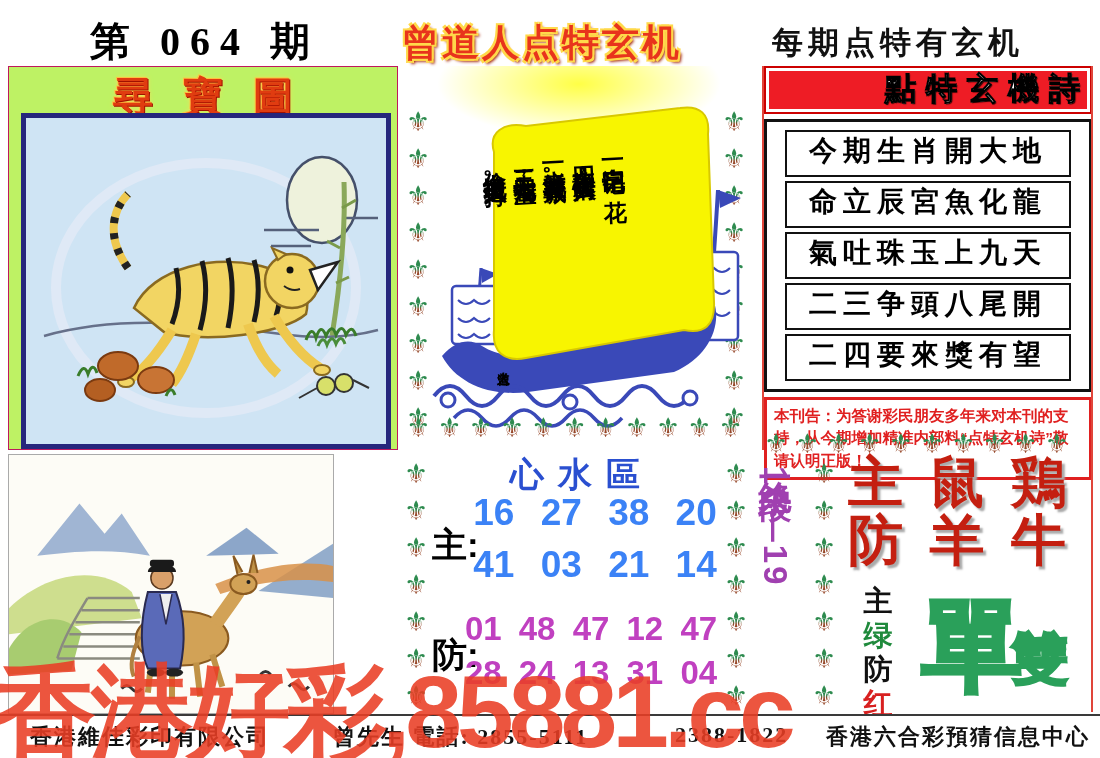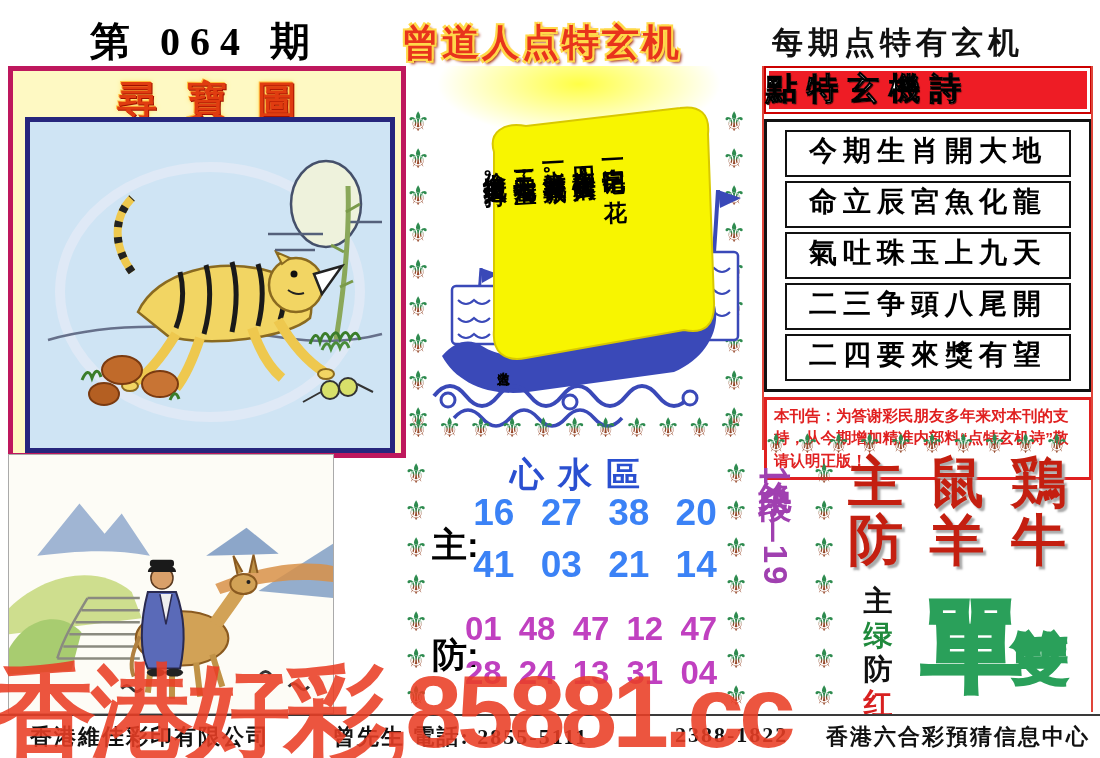--- a/index.html
+++ b/index.html
@@ -7,21 +7,21 @@
         font-family:"Liberation Sans",sans-serif;text-decoration:underline;}
   .abs{position:absolute;}
 
   
   .issue{left:90px;top:14px;font:bold 40px "Liberation Serif",serif;letter-spacing:10px;color:#000;}
   .brand{left:402px;top:18px;font:bold 37px "Liberation Serif",serif;letter-spacing:3px;color:#e8341c;
          text-shadow:2px 2px 0 #ffd94a,-2px -2px 0 #ffd94a,2px -2px 0 #ffd94a,-2px 2px 0 #ffd94a,3px 3px 3px #a02000;}
   .slogan{left:772px;top:22px;font:bold 31px "Liberation Serif",serif;letter-spacing:5px;color:#111;}
 
   
-  .treasure{left:8px;top:66px;width:388px;height:382px;background:#fef9c3;border:5px solid #be185d;}
+  .treasure{left:8px;top:66px;width:388px;height:382px;background:#bef264;border:1px solid #be185d;}
   .treasure-title{left:0;top:2px;width:100%;text-align:center;text-indent:30px;letter-spacing:30px;
          font:bold 40px "Liberation Serif",serif;color:#e03c10;
          text-shadow:1px 1px 0 #a01000,-1px -1px 0 #ffc040,0 0 5px #ffdd55;}
   .treasure-img{left:12px;top:46px;width:360px;height:326px;border:5px solid #26267c;background:#cfe4f4;}
   .treasure-img svg{display:block;width:100%;height:100%;}
 
   
   .midpanel{left:396px;top:66px;width:366px;height:384px;border-right:2px solid #e0453a;}
   .glow{left:40px;top:0;width:286px;height:72px;
         background:radial-gradient(ellipse at 50% 25%,rgba(255,255,60,.95),rgba(255,255,60,0) 70%);}
@@ -34,21 +34,21 @@
   
   .fleur{font-size:27px;color:transparent;
          background-image:linear-gradient(#2e8b4f 46%,#96482a 54%);
          -webkit-background-clip:text;background-clip:text;}
   .fleur-col{width:36px;word-break:break-all;line-height:37px;text-align:center;background-size:100% 37px;}
   .fleur-row{white-space:nowrap;letter-spacing:7px;background-size:100% 100%;}
 
   
   .poempanel{left:764px;top:66px;width:328px;}
   .poem-header{height:44px;background:#ee1c25;border:2px solid #c00;box-shadow:inset 0 0 0 3px #fff;
-        text-align:left;line-height:44px;font:bold 31px "Liberation Serif",serif;letter-spacing:10px;
+        text-align:right;line-height:44px;font:bold 31px "Liberation Serif",serif;letter-spacing:10px;
         color:#fff;-webkit-text-stroke:1px #000;text-shadow:1px 1px 1px #400;}
   .poem-box{margin-top:5px;border:3px solid #111;padding:4px 16px;background:#fff;}
   .poem-line{border:2px solid #111;margin:4px 2px;height:43px;line-height:43px;text-align:center;
         font:bold 28px "Liberation Serif",serif;letter-spacing:6px;color:#000;}
   .notice{margin-top:5px;border:3px solid #e02020;padding:5px 7px;color:#e02020;
         font:bold 15.5px "Liberation Sans",sans-serif;line-height:1.45;}
 
   
   .painting{left:8px;top:454px;width:324px;height:258px;border:1px solid #aaa;background:#fdfcf6;}
   .painting svg{display:block;width:100%;height:100%;}

